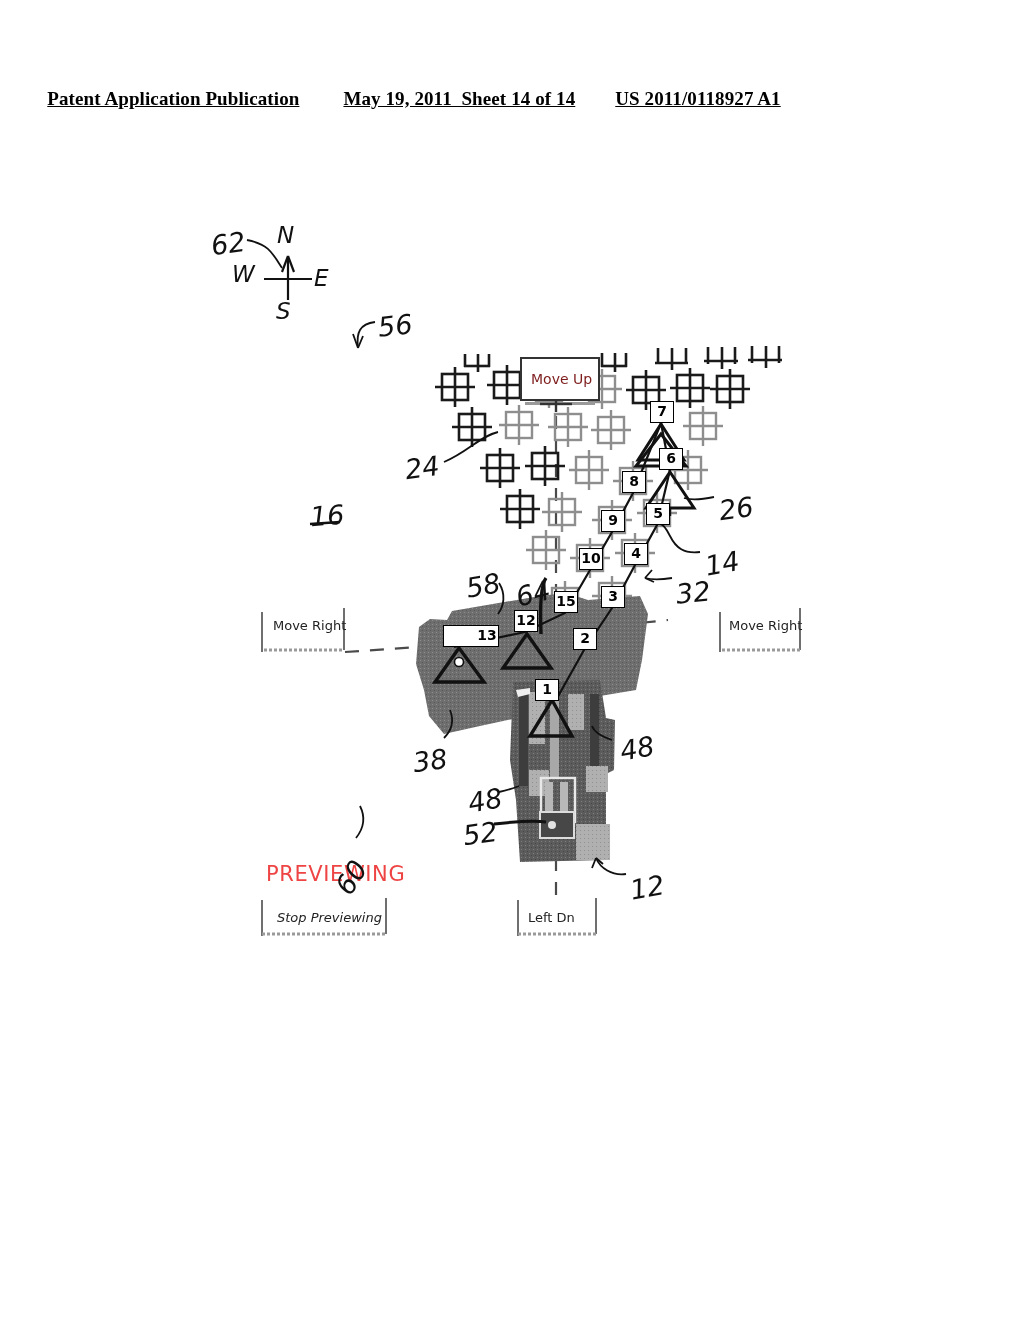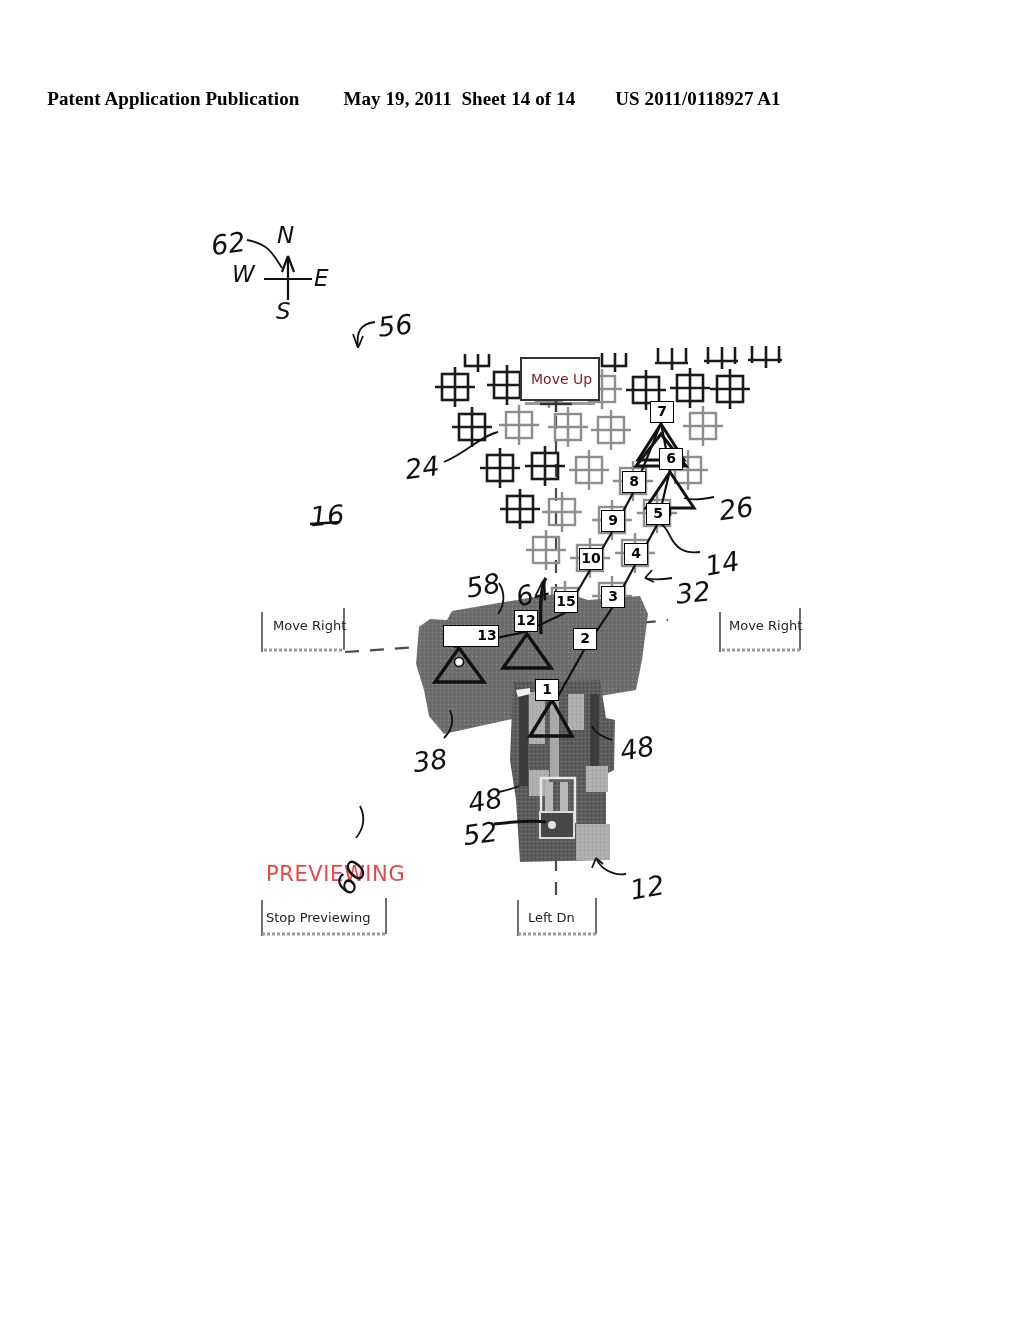--- a/index.html
+++ b/index.html
@@ -3,21 +3,21 @@
 <meta charset="utf-8">
 <style>
   html,body{margin:0;padding:0;background:#fff;}
   body{width:1024px;height:1320px;position:relative;
        font-family:"Liberation Serif",serif;overflow:hidden;}
 
   
   #pub-header{position:absolute;top:88px;left:0;width:828px;
               display:flex;justify-content:center;align-items:baseline;
               font-family:"Liberation Serif",serif;font-weight:bold;
-              font-size:19px;color:#000;letter-spacing:.1px;}
+              font-size:19px;color:#000;letter-spacing:.1px;text-decoration:underline;}
   #pub-header .seg{white-space:pre;}
   #pub-header .gap1{display:inline-block;width:44px;}
   #pub-header .gap2{display:inline-block;width:40px;}
 
   
   #drawing{position:absolute;top:0;left:0;width:1024px;height:1320px;}
   #drawing svg{position:absolute;top:0;left:0;}
 
   
   .ref{position:absolute;font-family:"DejaVu Sans",sans-serif;
@@ -260,21 +260,21 @@
   </svg>
 
   <div class="compass-letter" style="left:277px;top:222px;">N</div>
   <div class="compass-letter" style="left:276px;top:298px;">S</div>
   <div class="compass-letter" style="left:314px;top:265px;">E</div>
   <div class="compass-letter" style="left:232px;top:261px;">W</div>
 
   <div id="moveup-label" style="left:531px;top:371px;">Move Up</div>
   <div class="uibtn-label" style="left:273px;top:618px;">Move Right</div>
   <div class="uibtn-label" style="left:729px;top:618px;">Move Right</div>
-  <div class="uibtn-label" style="left:266px;top:910px;">Stop Previewing</div>
+  <div class="uibtn-label" style="left:277px;top:910px;font-style:italic;">Stop Previewing</div>
   <div class="uibtn-label" style="left:528px;top:910px;">Left Dn</div>
 
   <div id="previewing-status" style="left:266px;top:862px;">PREVIEWING</div>
 
   <div id="waypoint-layer">
       <div class="node-num" style="left: 535px; top: 679px;">1</div>
       <div class="node-num" style="left: 573px; top: 628px;">2</div>
       <div class="node-num" style="left: 601px; top: 586px;">3</div>
       <div class="node-num" style="left: 624px; top: 543px;">4</div>
       <div class="node-num" style="left: 646px; top: 503px;">5</div>

